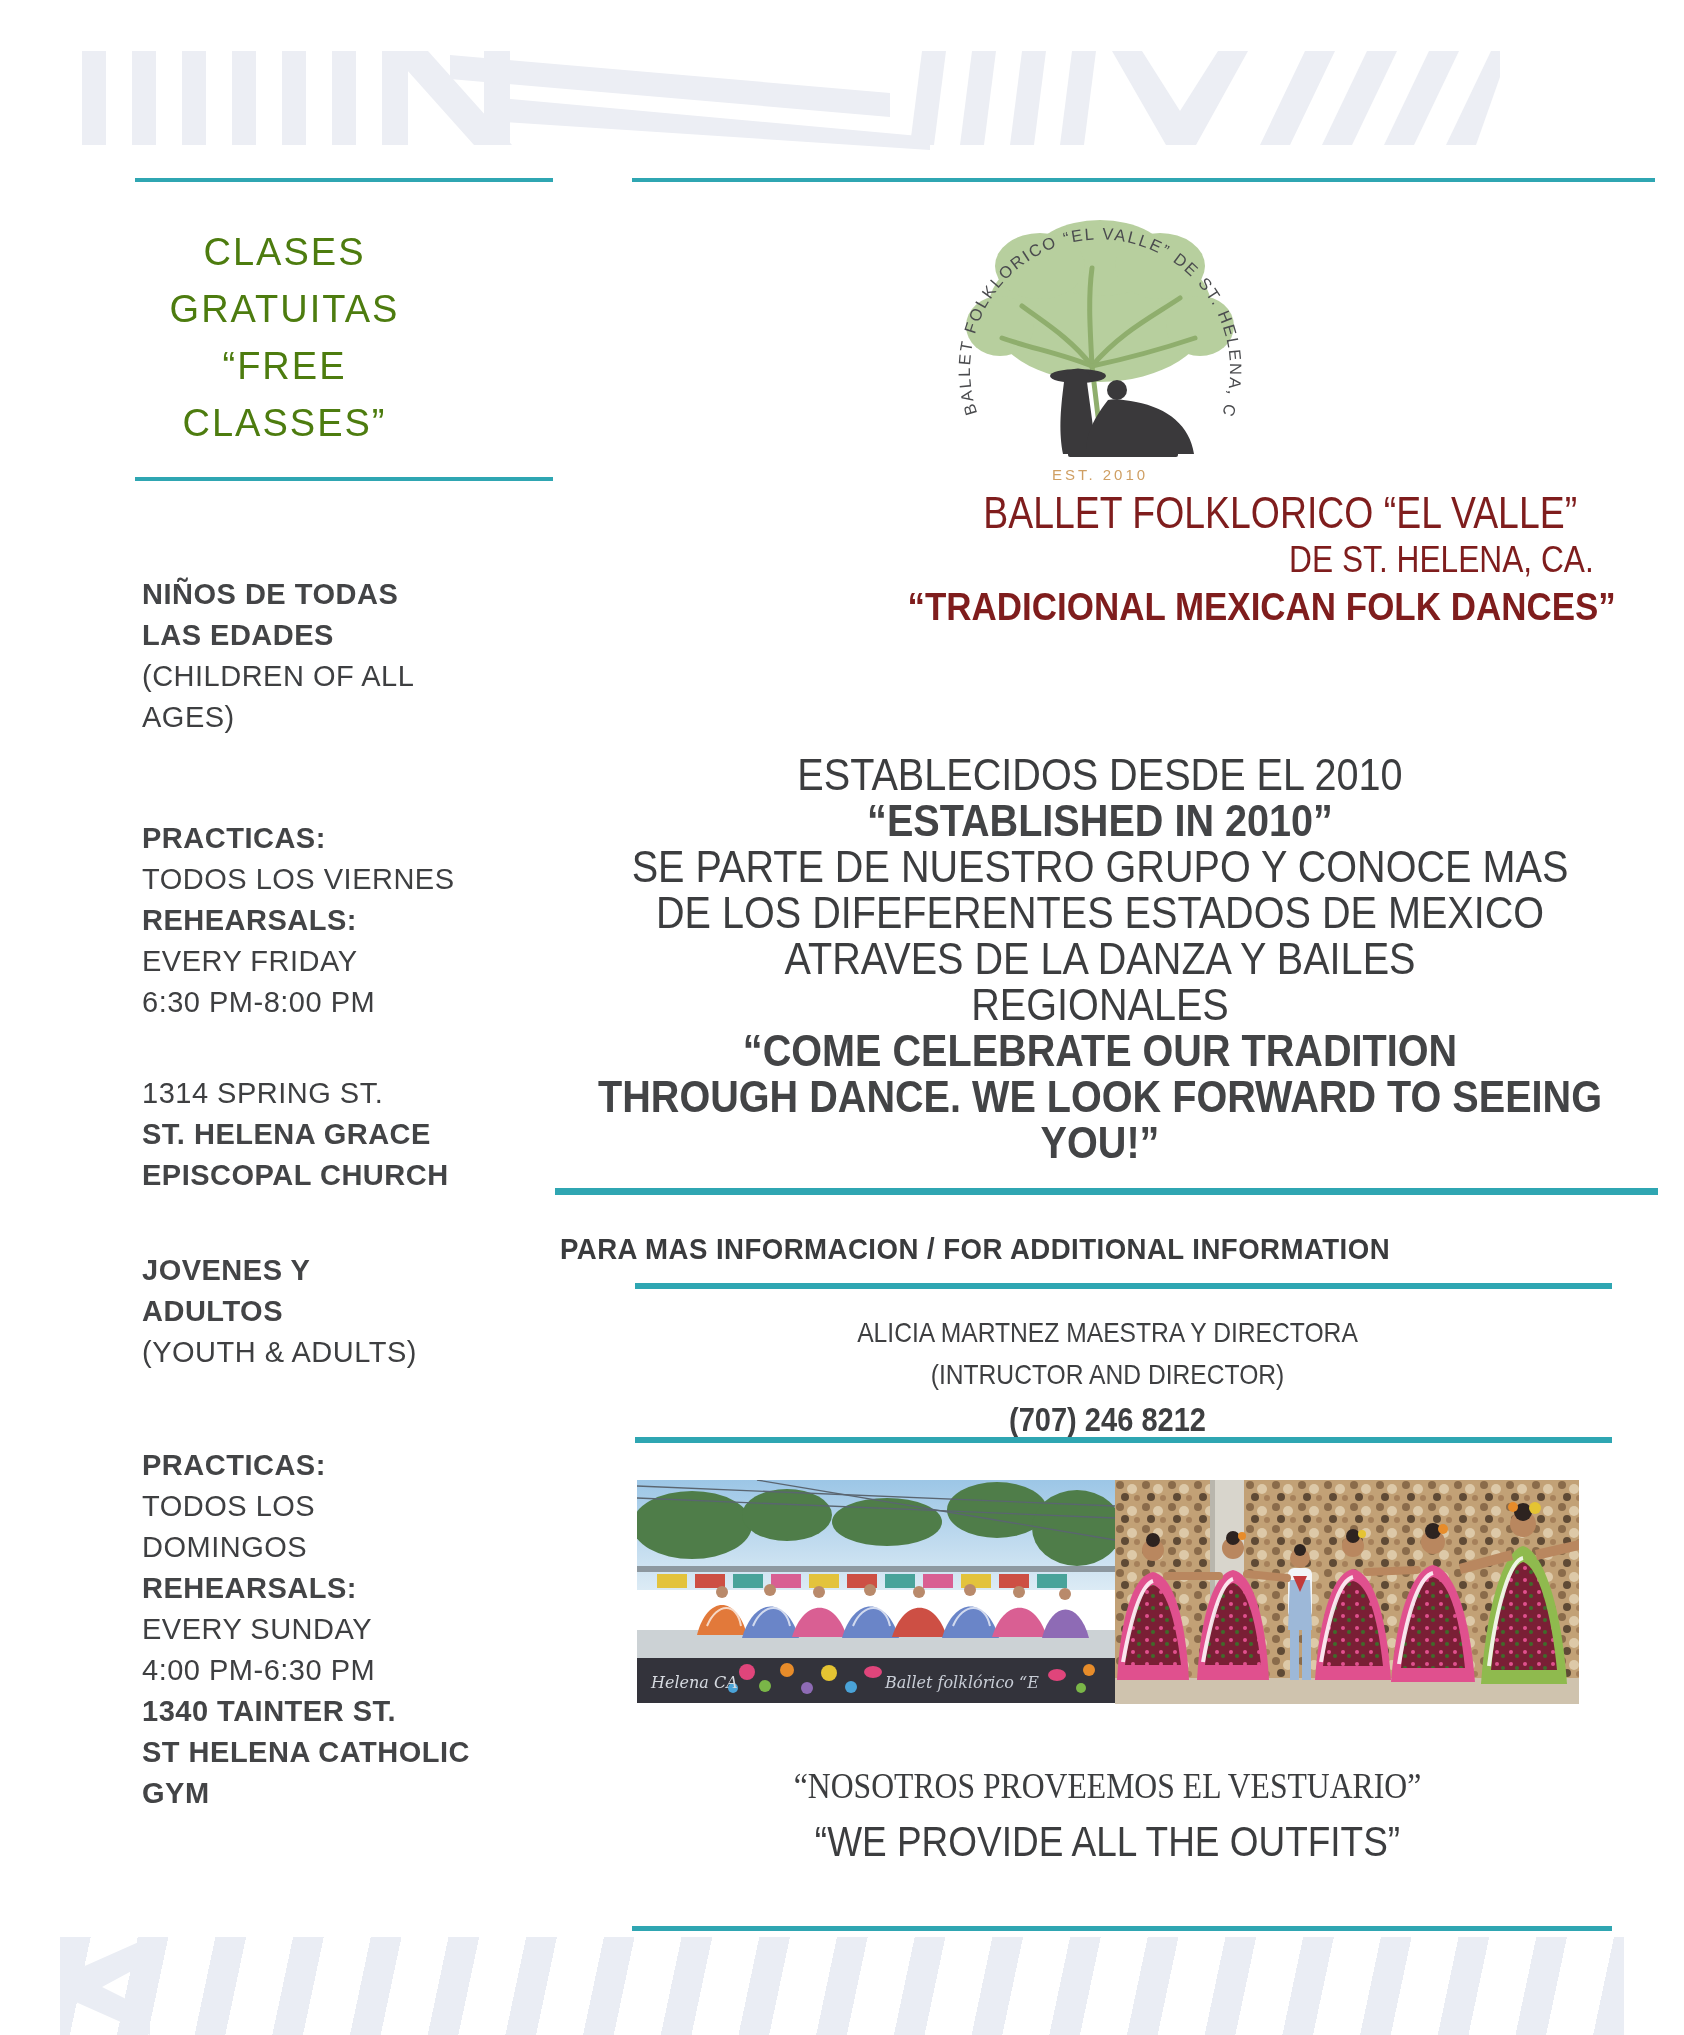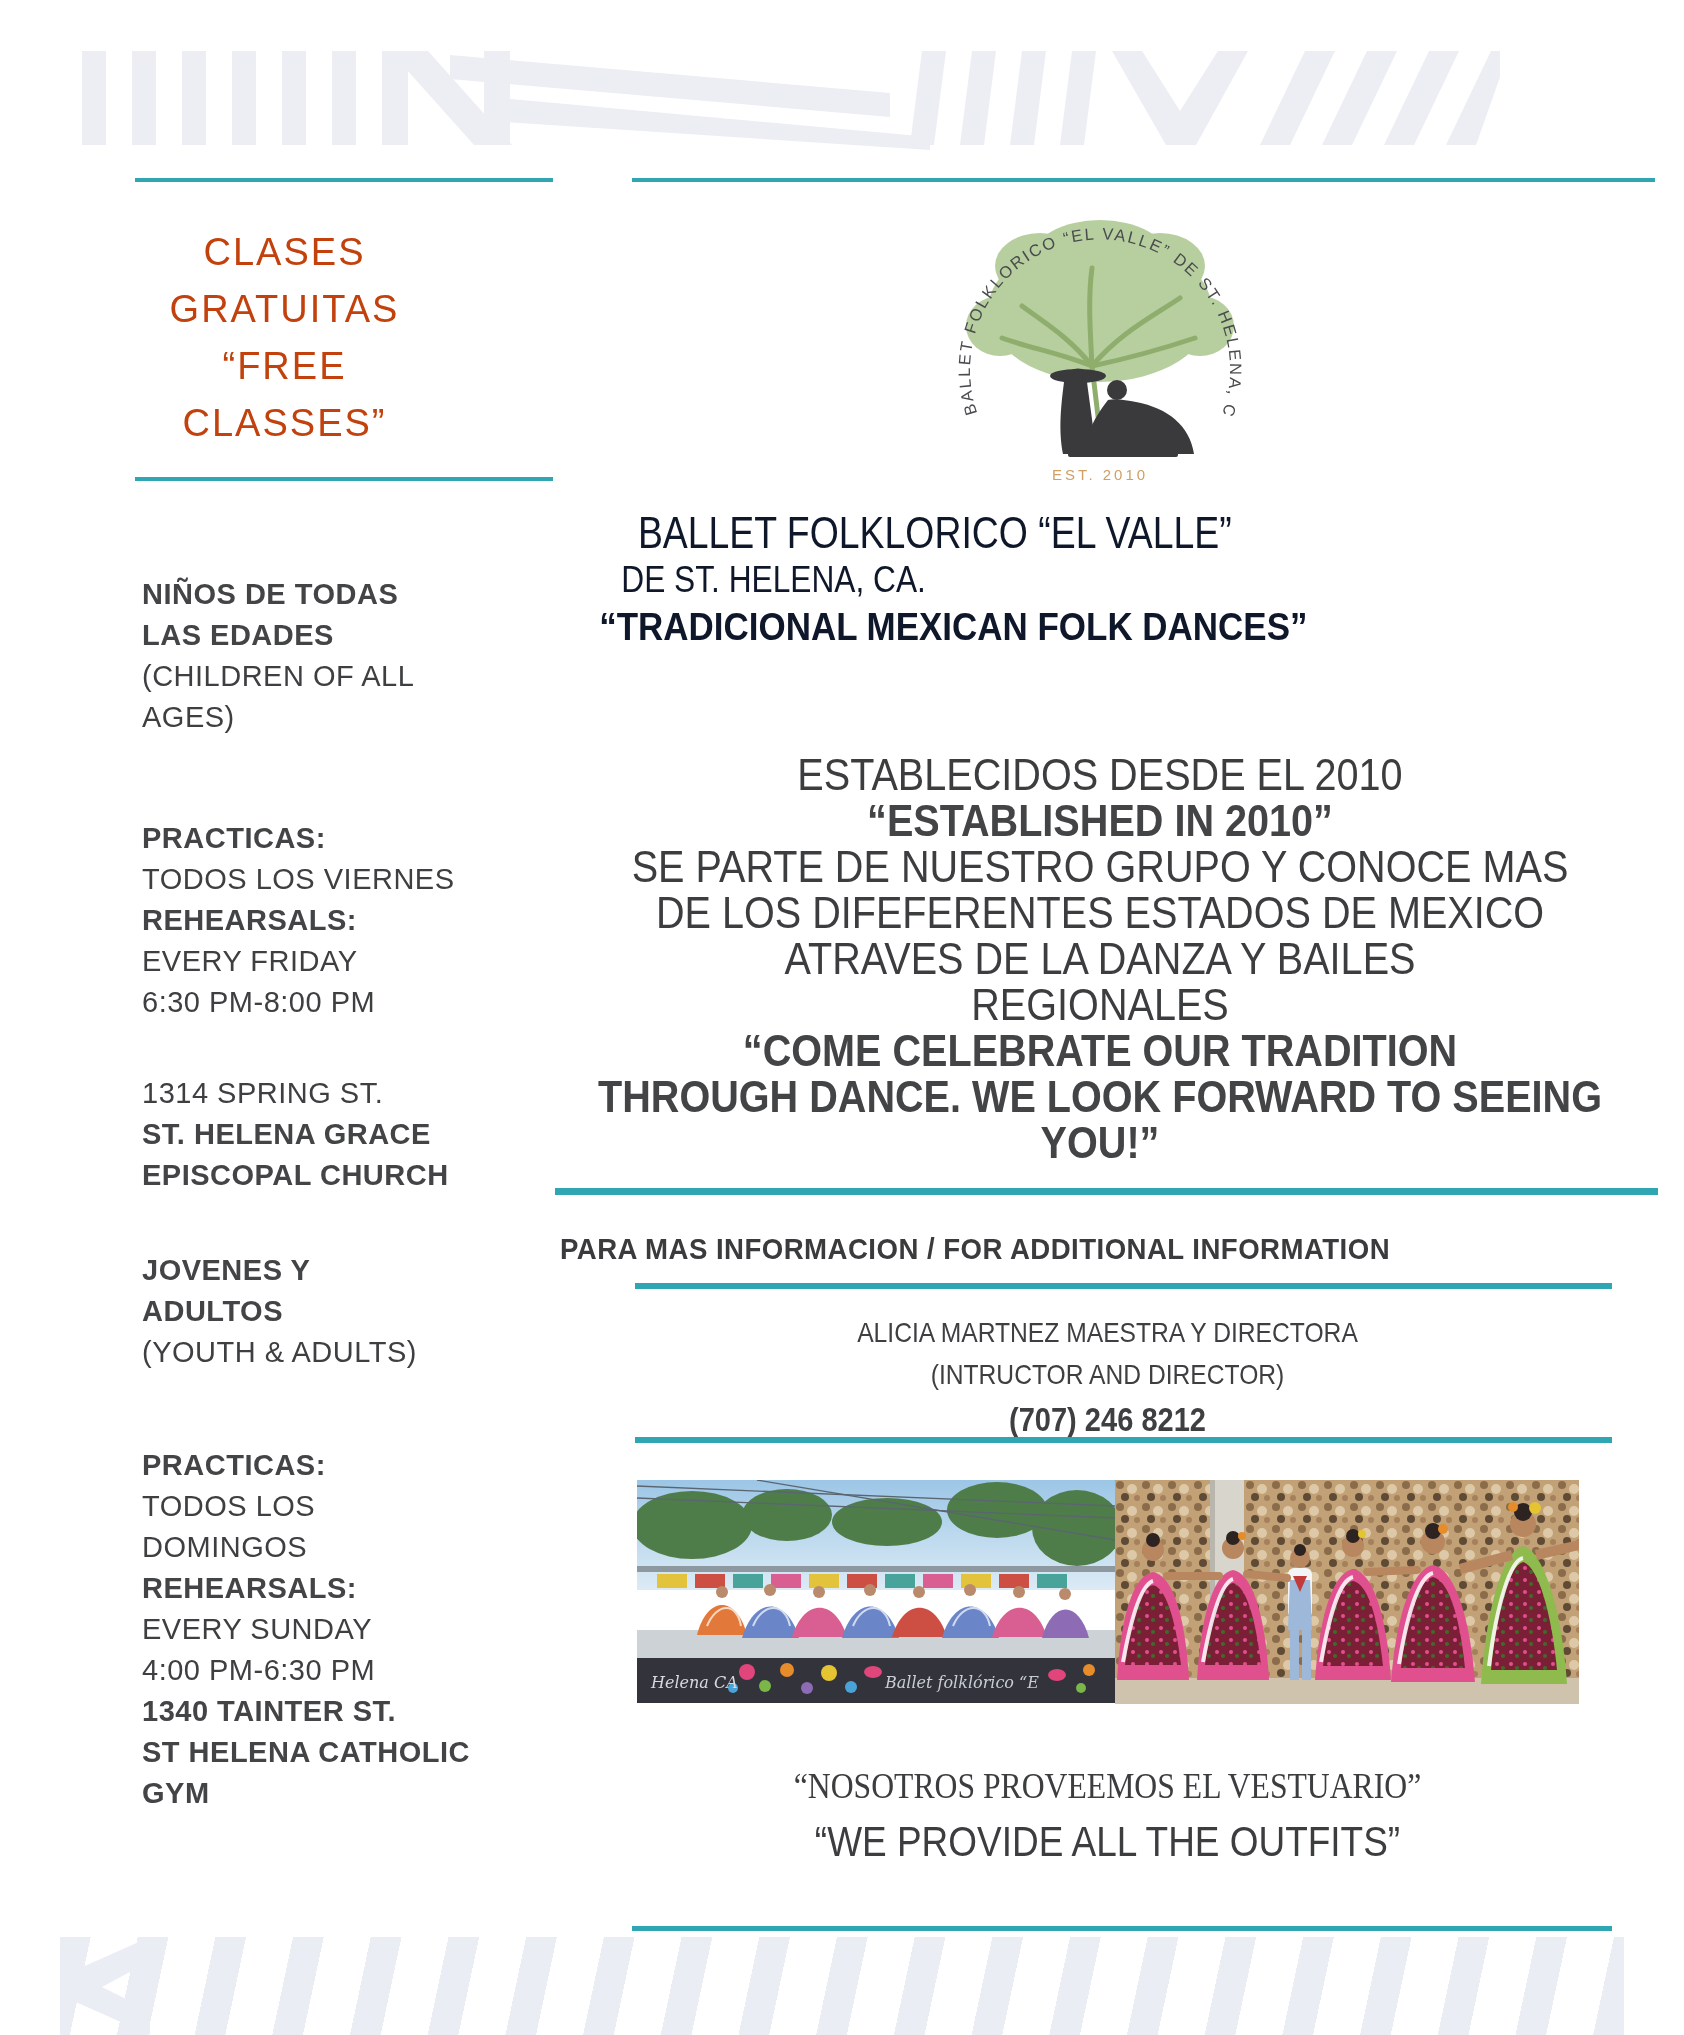--- a/index.html
+++ b/index.html
@@ -5,26 +5,26 @@
   html,body{margin:0;padding:0;}
   body{
     width:1684px;height:2035px;position:relative;background:#ffffff;
     font-family:"Liberation Sans",sans-serif;color:#3e3f41;overflow:hidden;
   }
   .abs{position:absolute;}
   .rule{position:absolute;background:#2fa6b2;height:4px;}
   .b{font-weight:bold;color:#434446;}
   
   .lhead{left:137px;top:224px;width:295px;text-align:center;font-size:38px;
-         line-height:57px;letter-spacing:2px;color:#c2410c;}
+         line-height:57px;letter-spacing:2px;color:#4d7c0f;}
   .lcol{left:142px;width:330px;font-size:29px;line-height:41px;letter-spacing:.5px;}
   
   .cx{transform:scaleX(.88);}
   .cxl{transform:scaleX(.92);transform-origin:0 50%;}
-  .rtitle{left:555px;top:508px;width:1105px;text-align:left;color:#0f172a;}
+  .rtitle{left:555px;top:488px;width:1105px;text-align:right;color:#7f1d1d;}
   .rt1{font-size:44px;line-height:50px;transform:scaleX(.85);}
   .rt2{font-size:36px;line-height:44px;transform:scaleX(.88);}
   .rt3{font-size:38px;line-height:50px;font-weight:bold;transform:scaleX(.92);}
   .about{left:520px;top:752px;width:1160px;text-align:center;font-size:45px;line-height:46px;color:#3c3d3f;}
   .infohead{left:560px;top:1232px;font-size:30px;font-weight:bold;letter-spacing:.5px;color:#3a3b3d;}
   .contact{left:555px;top:1312px;width:1105px;text-align:center;font-size:28px;line-height:42px;}
   .phone{font-size:33px;font-weight:bold;line-height:48px;}
   .outfits{left:555px;width:1105px;text-align:center;color:#3c3d3f;}
   .pattern-bottom{
     left:60px;top:1937px;width:1564px;height:98px;

